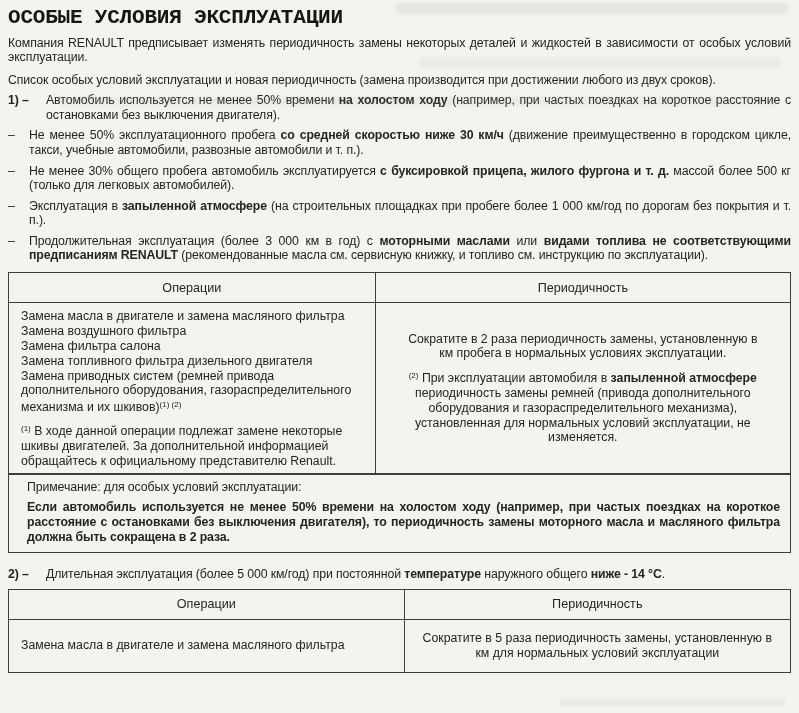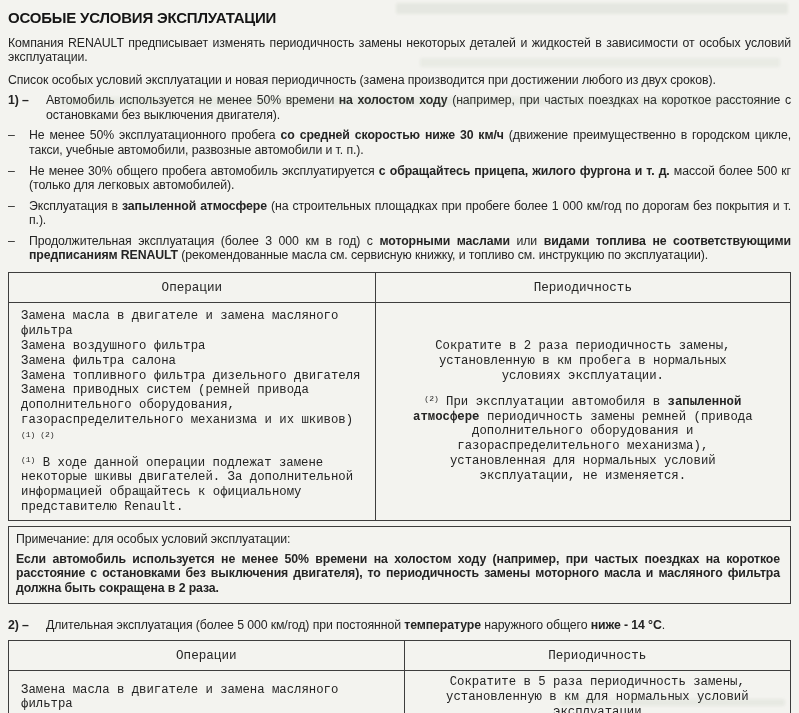--- a/index.html
+++ b/index.html
@@ -16,22 +16,22 @@
   
   .bleed{position:absolute;pointer-events:none;filter:blur(1.6px);
     background:rgba(150,162,140,.14);border-radius:2px;}
   .b1{left:396px;top:3px;width:392px;height:11px;}
   .b2{left:420px;top:58px;width:360px;height:9px;background:rgba(150,162,140,.10);}
   .b3{left:60px;top:97px;width:715px;height:9px;background:rgba(150,162,140,.10);}
   .b4{left:560px;top:699px;width:225px;height:7px;background:rgba(150,162,140,.12);}
 
   h1.title{
     margin:2px 0 0 0;
-    font-size:15px;line-height:20px;
-    letter-spacing:-0.2px;color:#151515;
+    font-size:21px;line-height:20px;
+    letter-spacing:-0.2px;color:#151515;font-family:Liberation Mono, monospace;
   }
   p.intro{
     margin:8px 0 0 0;
     font-size:12.3px;line-height:14.3px;
     letter-spacing:-0.1px;
     text-align:justify;
   }
   .cond{
     display:flex;
     margin-top:6.5px;
@@ -42,35 +42,34 @@
   .cond.numbered .marker{flex:0 0 38px;font-weight:bold;}
   .cond .ctext{flex:1;text-align:justify;}
 
   table.tbl{
     width:100%;
     border-collapse:collapse;
     margin-top:10px;
     font-size:12.3px;
     table-layout:fixed;
   }
-  table.tbl th, table.tbl td{border:1.6px solid var(--border,#3d3d3d);font-family:Liberation Mono, monospace;}
+  table.tbl th, table.tbl td{border:1.6px solid var(--border,#3d3d3d);}
   table.tbl th{font-weight:normal;font-size:12.6px;height:27px;text-align:center;}
   table.tbl1 th.col-op{width:46.5%;}
   table.tbl2 th.col-op{width:50.2%;}
   td.ops-cell{vertical-align:top;padding:6px 10px 5px 12px;line-height:14.8px;}
   .ops-lines div{margin:0;}
   .footnote{margin-top:7px;}
   td.per-cell{text-align:center;vertical-align:middle;padding:5px 32px;line-height:14.8px;}
   td.per-cell p{margin:0;}
   td.per-cell p + p{margin-top:8px;}
 
   .note{
     border:1.6px solid var(--border,#3d3d3d);
-    margin-top:5px;
-    padding:5px 10px 7px 7px;
+    padding:5px 10px 7px 18px;
     font-size:12.3px;line-height:14.8px;
     letter-spacing:-0.1px;
   }
   .note .note-body{margin-top:5px;text-align:justify;}
 
   .cond2{margin-top:14px;}
 
   table.tbl2{margin-top:8px;}
   table.tbl2 td{height:44px;vertical-align:middle;line-height:14.8px;}
   td.op2-cell{padding:4px 10px 4px 12px;text-align:left;}
@@ -97,21 +96,21 @@
   <div class="cond numbered">
     <span class="marker">1) –</span>
     <span class="ctext"><span>Автомобиль используется не менее 50% времени </span><span class="rt-b">на холостом ходу</span><span> (например, при частых поездках на короткое расстояние с остановками без выключения двигателя).</span></span>
   </div>
   <div class="cond">
     <span class="marker">–</span>
     <span class="ctext"><span>Не менее 50% эксплуатационного пробега </span><span class="rt-b">со средней скоростью ниже 30 км/ч</span><span> (движение преимущественно в городском цикле, такси, учебные автомобили, развозные автомобили и т. п.).</span></span>
   </div>
   <div class="cond">
     <span class="marker">–</span>
-    <span class="ctext"><span>Не менее 30% общего пробега автомобиль эксплуатируется </span><span class="rt-b">с обращайтесь прицепа, жилого фургона и т. д.</span><span> массой более 500 кг (только для легковых автомобилей).</span></span>
+    <span class="ctext"><span>Не менее 30% общего пробега автомобиль эксплуатируется </span><span class="rt-b">с буксировкой прицепа, жилого фургона и т. д.</span><span> массой более 500 кг (только для легковых автомобилей).</span></span>
   </div>
   <div class="cond">
     <span class="marker">–</span>
     <span class="ctext"><span>Эксплуатация в </span><span class="rt-b">запыленной атмосфере</span><span> (на строительных площадках при пробеге более 1 000 км/год по дорогам без покрытия и т. п.).</span></span>
   </div>
   <div class="cond">
     <span class="marker">–</span>
     <span class="ctext"><span>Продолжительная эксплуатация (более 3 000 км в год) с </span><span class="rt-b">моторными маслами</span><span> или </span><span class="rt-b">видами топлива не соответствующими предписаниям RENAULT</span><span> (рекомендованные масла см. сервисную книжку, и топливо см. инструкцию по эксплуатации).</span></span>
   </div>
 

